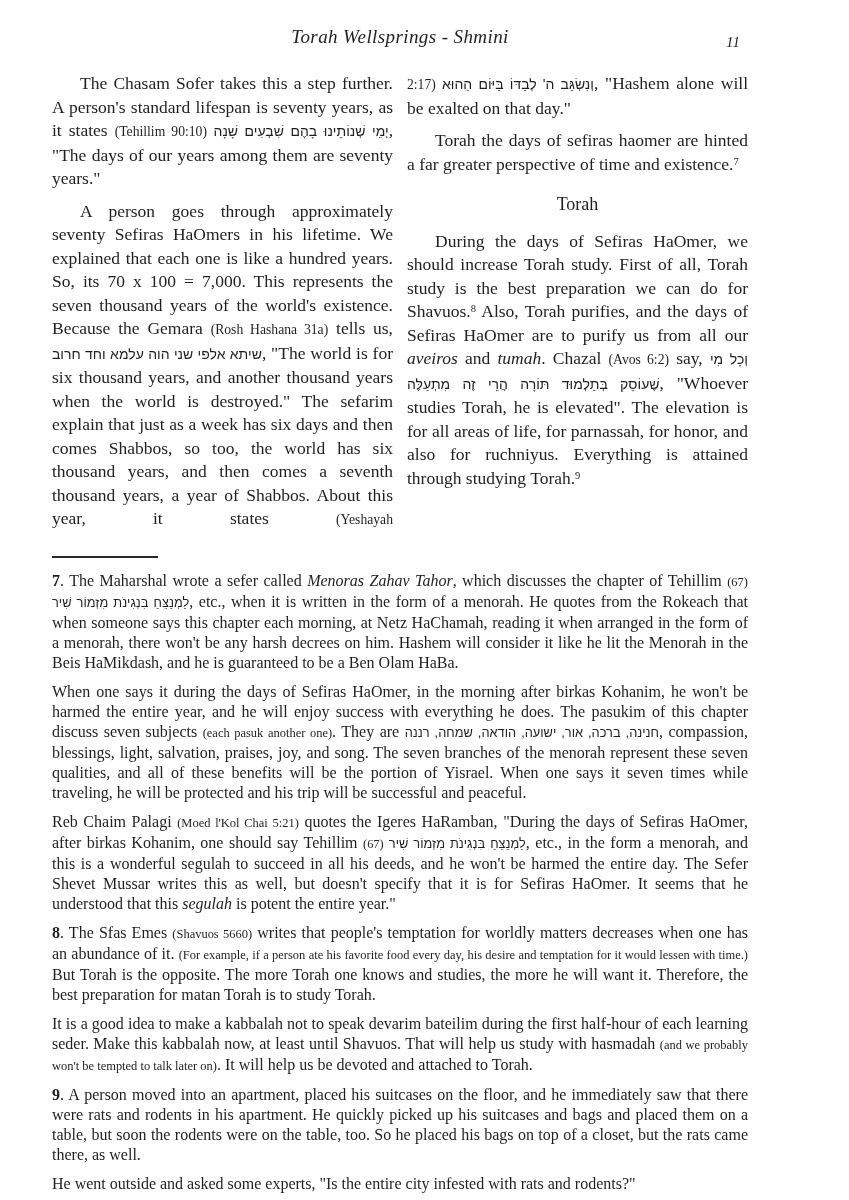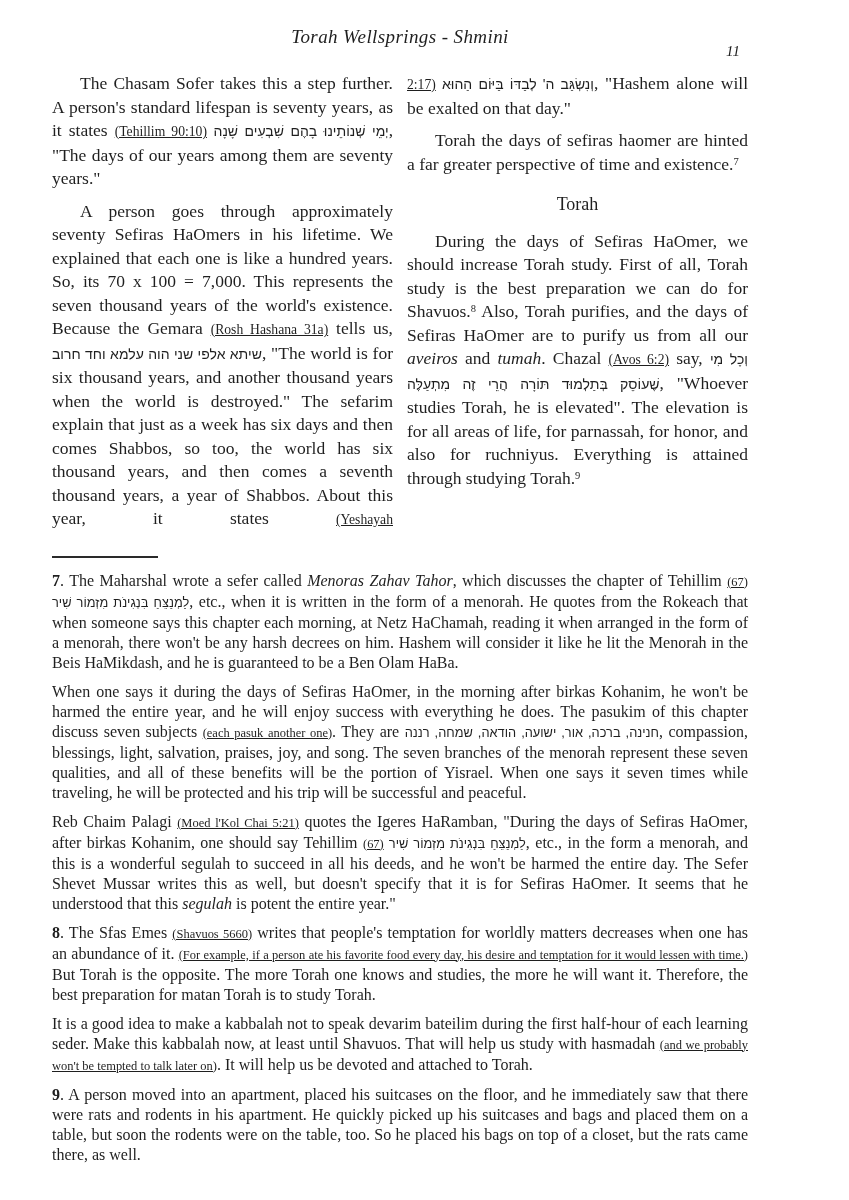--- a/index.html
+++ b/index.html
@@ -7,28 +7,28 @@
     box-sizing:border-box;
     width:799px;height:1200px;
     padding:26px 51px 0 52px;
     background:#ffffff;
     color:#1f1f1f;
     font-family:"Liberation Serif","DejaVu Serif",serif;
     overflow:hidden;
   }
   .page-header{position:relative;text-align:center;font-style:italic;margin-bottom:24px;}
   .page-title{font-size:19px;letter-spacing:0.4px;}
-  .page-number{position:absolute;right:8px;top:17px;font-size:15px;}
+  .page-number{position:absolute;right:8px;top:8px;font-size:15px;}
   .columns{display:flex;gap:14px;}
   .col{flex:1;min-width:0;font-size:17.5px;line-height:23.5px;text-align:justify;}
   .para{margin:0 0 9px 0;}
   .para.indent{text-indent:28px;}
   .para.cont-end{text-align-last:justify;}
   .section-heading{font-size:18px;font-weight:normal;text-align:center;margin:17px 0 13px 0;font-family:"Liberation Serif",serif;}
-  .seg-ref{font-size:0.78em;text-decoration:underline;}
+  .seg-ref{font-size:0.78em;}
   .seg-hebrew{font-family:Liberation Sans, sans-serif;font-size:0.8em;}
   .seg-sup{font-size:0.6em;vertical-align:0.45em;line-height:0;}
   .seg-italic{font-style:italic;margin-top:12px;}
   .seg-bold{font-weight:bold;}
   .footnote-divider{width:106px;border-top:2px solid #2a2a2a;margin:15px 0 13px 0;}
   .footnotes{font-size:16px;line-height:20px;text-align:justify;}
   .fn-para{margin:0 0 9px 0;}
 </style>
 </head>
 <body>
@@ -55,15 +55,16 @@
 
   <div class="footnote-divider"></div>
 
   <div class="footnotes">
     <p class="fn-para"><span class="seg-bold">7</span><span class="seg-normal">. The Maharshal wrote a sefer called </span><span class="seg-italic">Menoras Zahav Tahor</span><span class="seg-normal">, which discusses the chapter of Tehillim </span><span class="seg-ref">(67)</span><span class="seg-hebrew"> לַמְנַצֵּחַ בִּנְגִינֹת מִזְמוֹר שִׁיר</span><span class="seg-normal">, etc., when it is written in the form of a menorah. He quotes from the Rokeach that when someone says this chapter each morning, at Netz HaChamah, reading it when arranged in the form of a menorah, there won't be any harsh decrees on him. Hashem will consider it like he lit the Menorah in the Beis HaMikdash, and he is guaranteed to be a Ben Olam HaBa.</span></p>
     <p class="fn-para"><span class="seg-normal">When one says it during the days of Sefiras HaOmer, in the morning after birkas Kohanim, he won't be harmed the entire year, and he will enjoy success with everything he does. The pasukim of this chapter discuss seven subjects </span><span class="seg-ref">(each pasuk another one)</span><span class="seg-normal">. They are </span><span class="seg-hebrew">חנינה, ברכה, אור, ישועה, הודאה, שמחה, רננה</span><span class="seg-normal">, compassion, blessings, light, salvation, praises, joy, and song. The seven branches of the menorah represent these seven qualities, and all of these benefits will be the portion of Yisrael. When one says it seven times while traveling, he will be protected and his trip will be successful and peaceful.</span></p>
     <p class="fn-para"><span class="seg-normal">Reb Chaim Palagi </span><span class="seg-ref">(Moed l'Kol Chai 5:21)</span><span class="seg-normal"> quotes the Igeres HaRamban, "During the days of Sefiras HaOmer, after birkas Kohanim, one should say Tehillim </span><span class="seg-ref">(67)</span><span class="seg-hebrew"> לַמְנַצֵּחַ בִּנְגִינֹת מִזְמוֹר שִׁיר</span><span class="seg-normal">, etc., in the form a menorah, and this is a wonderful segulah to succeed in all his deeds, and he won't be harmed the entire day. The Sefer Shevet Mussar writes this as well, but doesn't specify that it is for Sefiras HaOmer. It seems that he understood that this </span><span class="seg-italic">segulah</span><span class="seg-normal"> is potent the entire year."</span></p>
     <p class="fn-para"><span class="seg-bold">8</span><span class="seg-normal">. The Sfas Emes </span><span class="seg-ref">(Shavuos 5660)</span><span class="seg-normal"> writes that people's temptation for worldly matters decreases when one has an abundance of it. </span><span class="seg-ref">(For example, if a person ate his favorite food every day, his desire and temptation for it would lessen with time.)</span><span class="seg-normal"> But Torah is the opposite. The more Torah one knows and studies, the more he will want it. Therefore, the best preparation for matan Torah is to study Torah.</span></p>
     <p class="fn-para"><span class="seg-normal">It is a good idea to make a kabbalah not to speak devarim bateilim during the first half-hour of each learning seder. Make this kabbalah now, at least until Shavuos. That will help us study with hasmadah </span><span class="seg-ref">(and we probably won't be tempted to talk later on)</span><span class="seg-normal">. It will help us be devoted and attached to Torah.</span></p>
     <p class="fn-para"><span class="seg-bold">9</span><span class="seg-normal">. A person moved into an apartment, placed his suitcases on the floor, and he immediately saw that there were rats and rodents in his apartment. He quickly picked up his suitcases and bags and placed them on a table, but soon the rodents were on the table, too. So he placed his bags on top of a closet, but the rats came there, as well.</span></p>
+    <p class="fn-para"><span class="seg-normal">He went outside and asked some experts, "Is the entire city infested with rats and rodents?"</span></p>
   </div>
 
 </div>
 
 </body></html>

